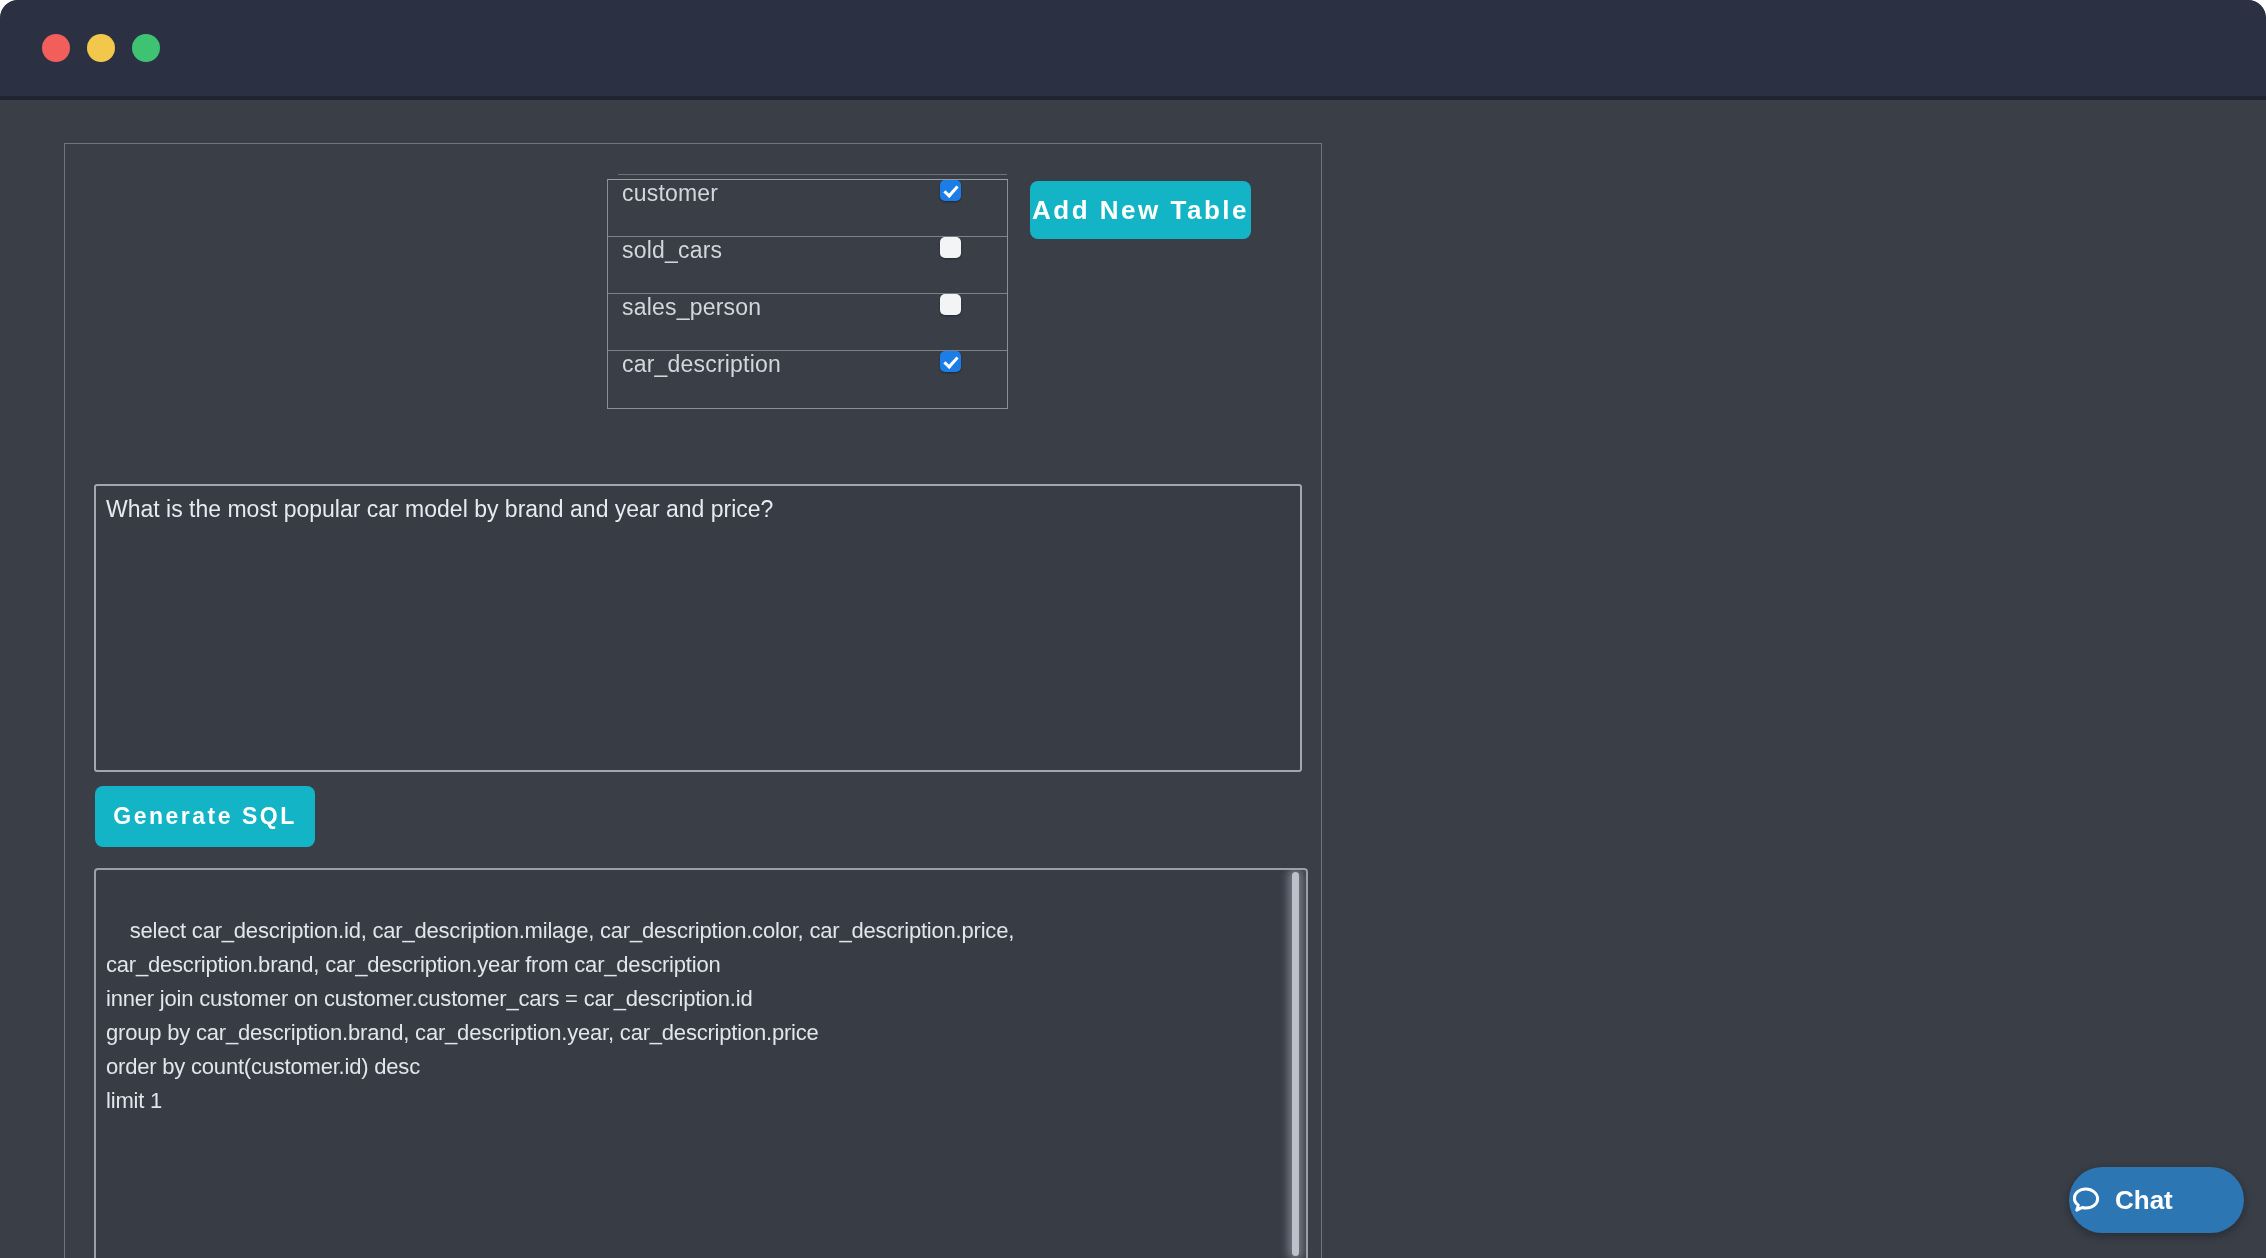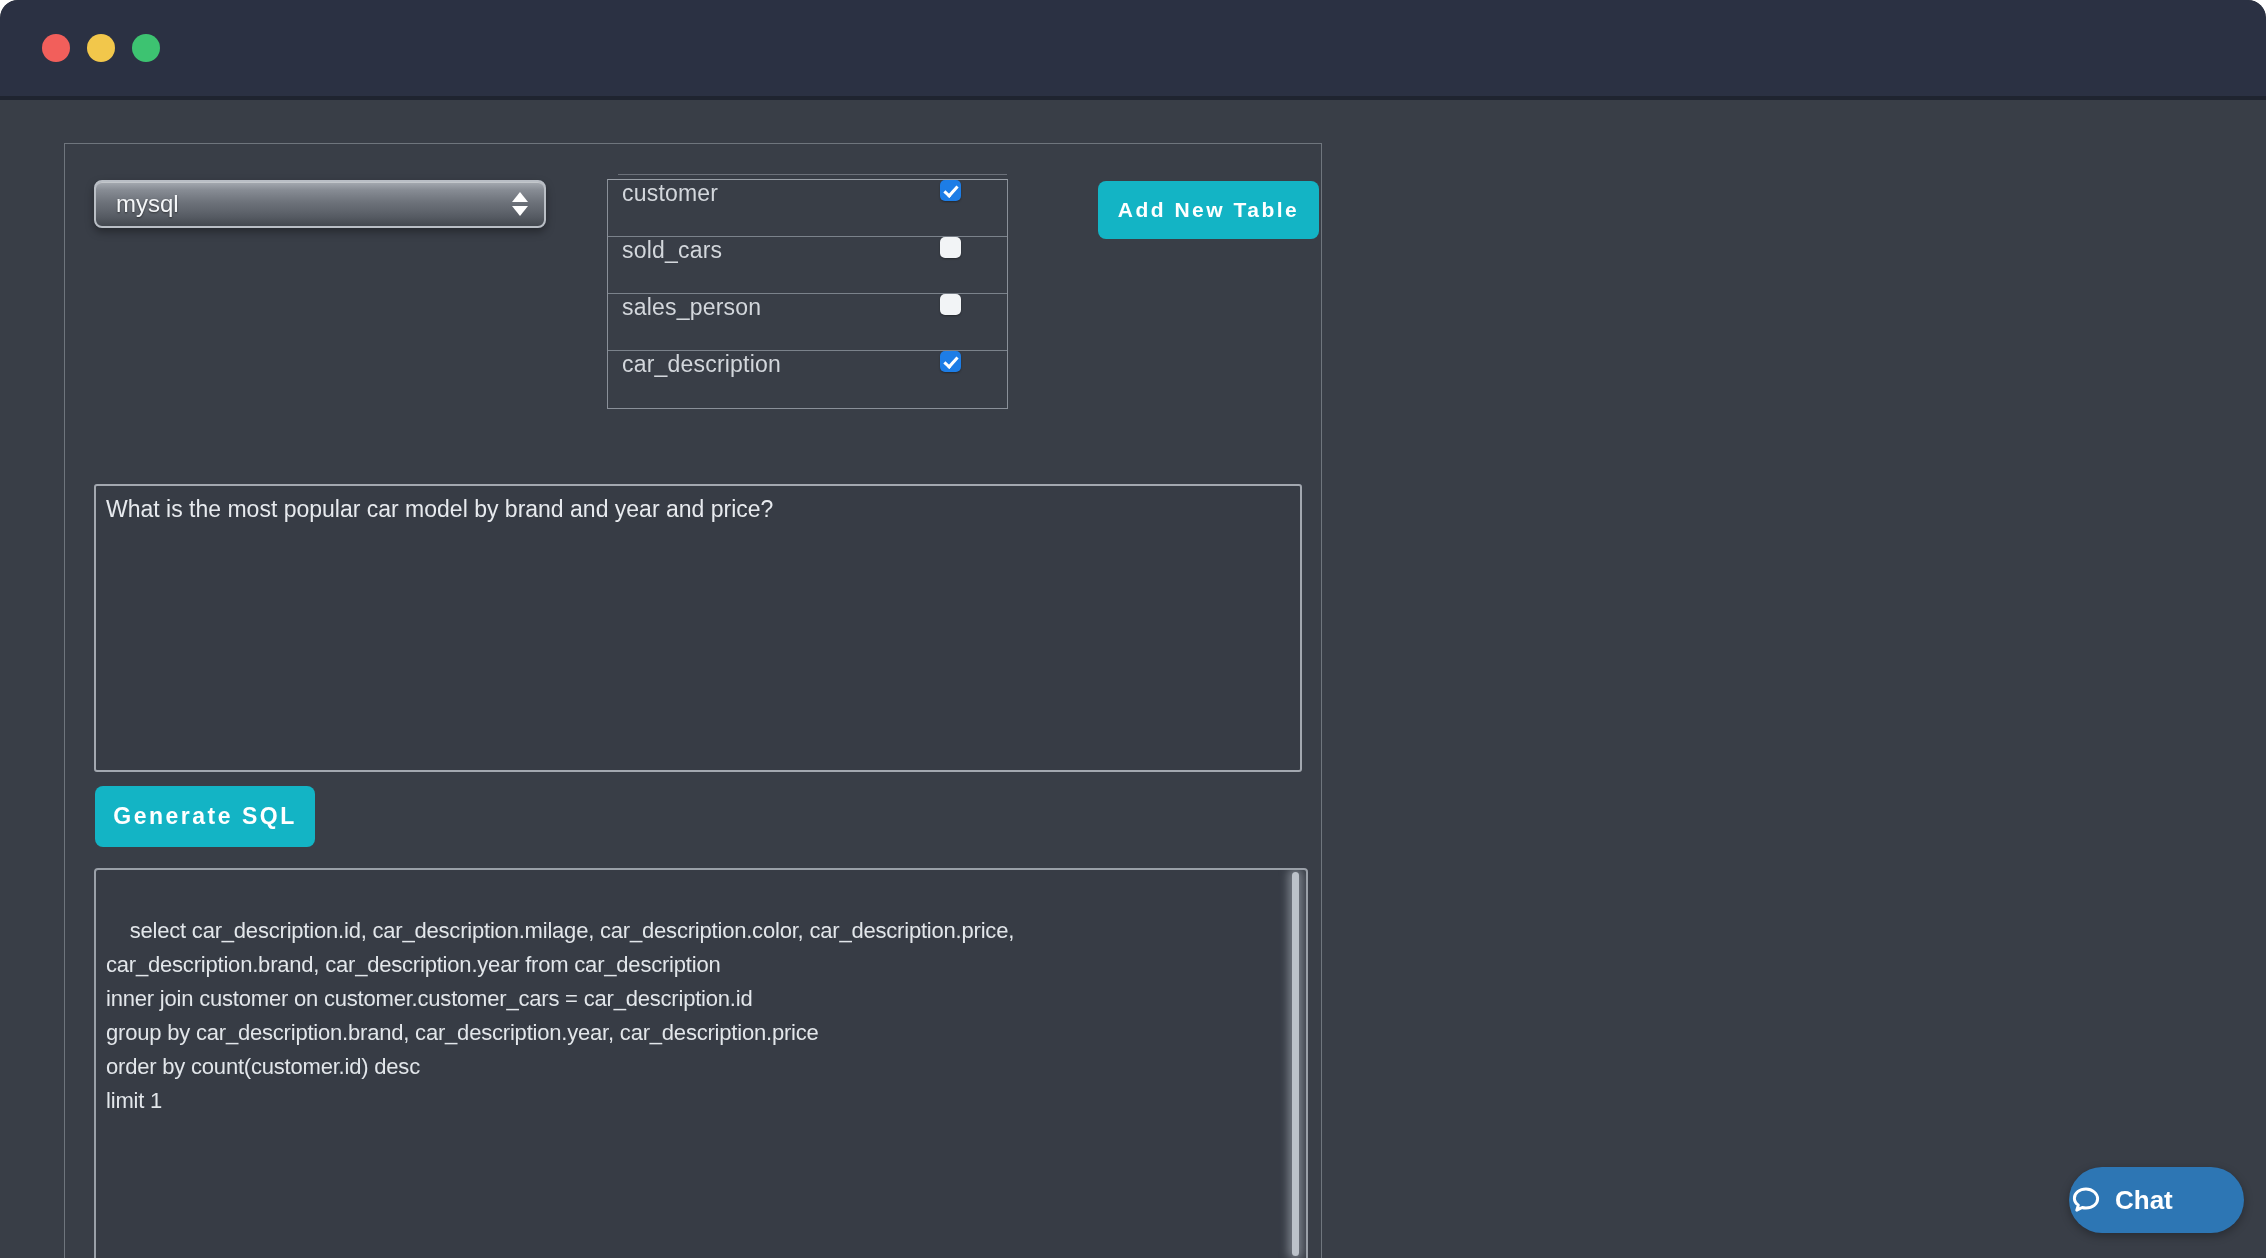--- a/index.html
+++ b/index.html
@@ -53,21 +53,21 @@
   .checkbox.checked { background:#1d7de6; }
   .checkbox.checked::after { content:""; position:absolute; left:7px; top:2.5px;
               width:5px; height:11px; border:solid #ffffff; border-width:0 3px 3px 0;
               transform:rotate(42deg); }
 
   
   .btn-teal { position:absolute; background:#13b4c5; border:none; border-radius:8px;
               color:#ffffff; font-weight:bold; letter-spacing:2.5px; cursor:pointer;
               font-family:"Liberation Sans", sans-serif;
               display:flex; align-items:center; justify-content:center; }
-  .btn-add      { left:1098px; top:181px; width:221px; height:58px; font-size:21px; }
+  .btn-add      { left:1030px; top:181px; width:221px; height:58px; font-size:26px; }
   .btn-generate { left:95px;  top:786px; width:220px; height:61px; font-size:23px; }
 
   
   .question-box { position:absolute; left:94px; top:484px; width:1208px; height:288px;
                   border:2px solid #a3a8b0; border-radius:3px; background:rgba(0,0,0,.02);
                   color:#e7eaee; font-size:23px; line-height:30px; padding:8px 10px;
                   white-space:pre-wrap; overflow:hidden; cursor:text; }
 
   
   .sql-box { position:absolute; left:94px; top:868px; width:1214px; height:500px;
@@ -95,27 +95,20 @@
   <div class="titlebar">
     <div class="lights">
       <button class="light red"></button>
       <button class="light yellow"></button>
       <button class="light green"></button>
     </div>
   </div>
 
   <div class="panel"></div>
 
-  <div class="db-select">
-    <span class="value">mysql</span>
-    <span class="updown">
-      <span class="arr-up"></span>
-        <span class="arr-down"></span>
-    </span>
-  </div>
 
   <div class="tables-list">
       <div class="table-row">
     <span class="label">customer</span>
     <span class="checkbox checked"></span>
   </div>
       <div class="table-row">
     <span class="label">sold_cars</span>
     <span class="checkbox"></span>
   </div>

